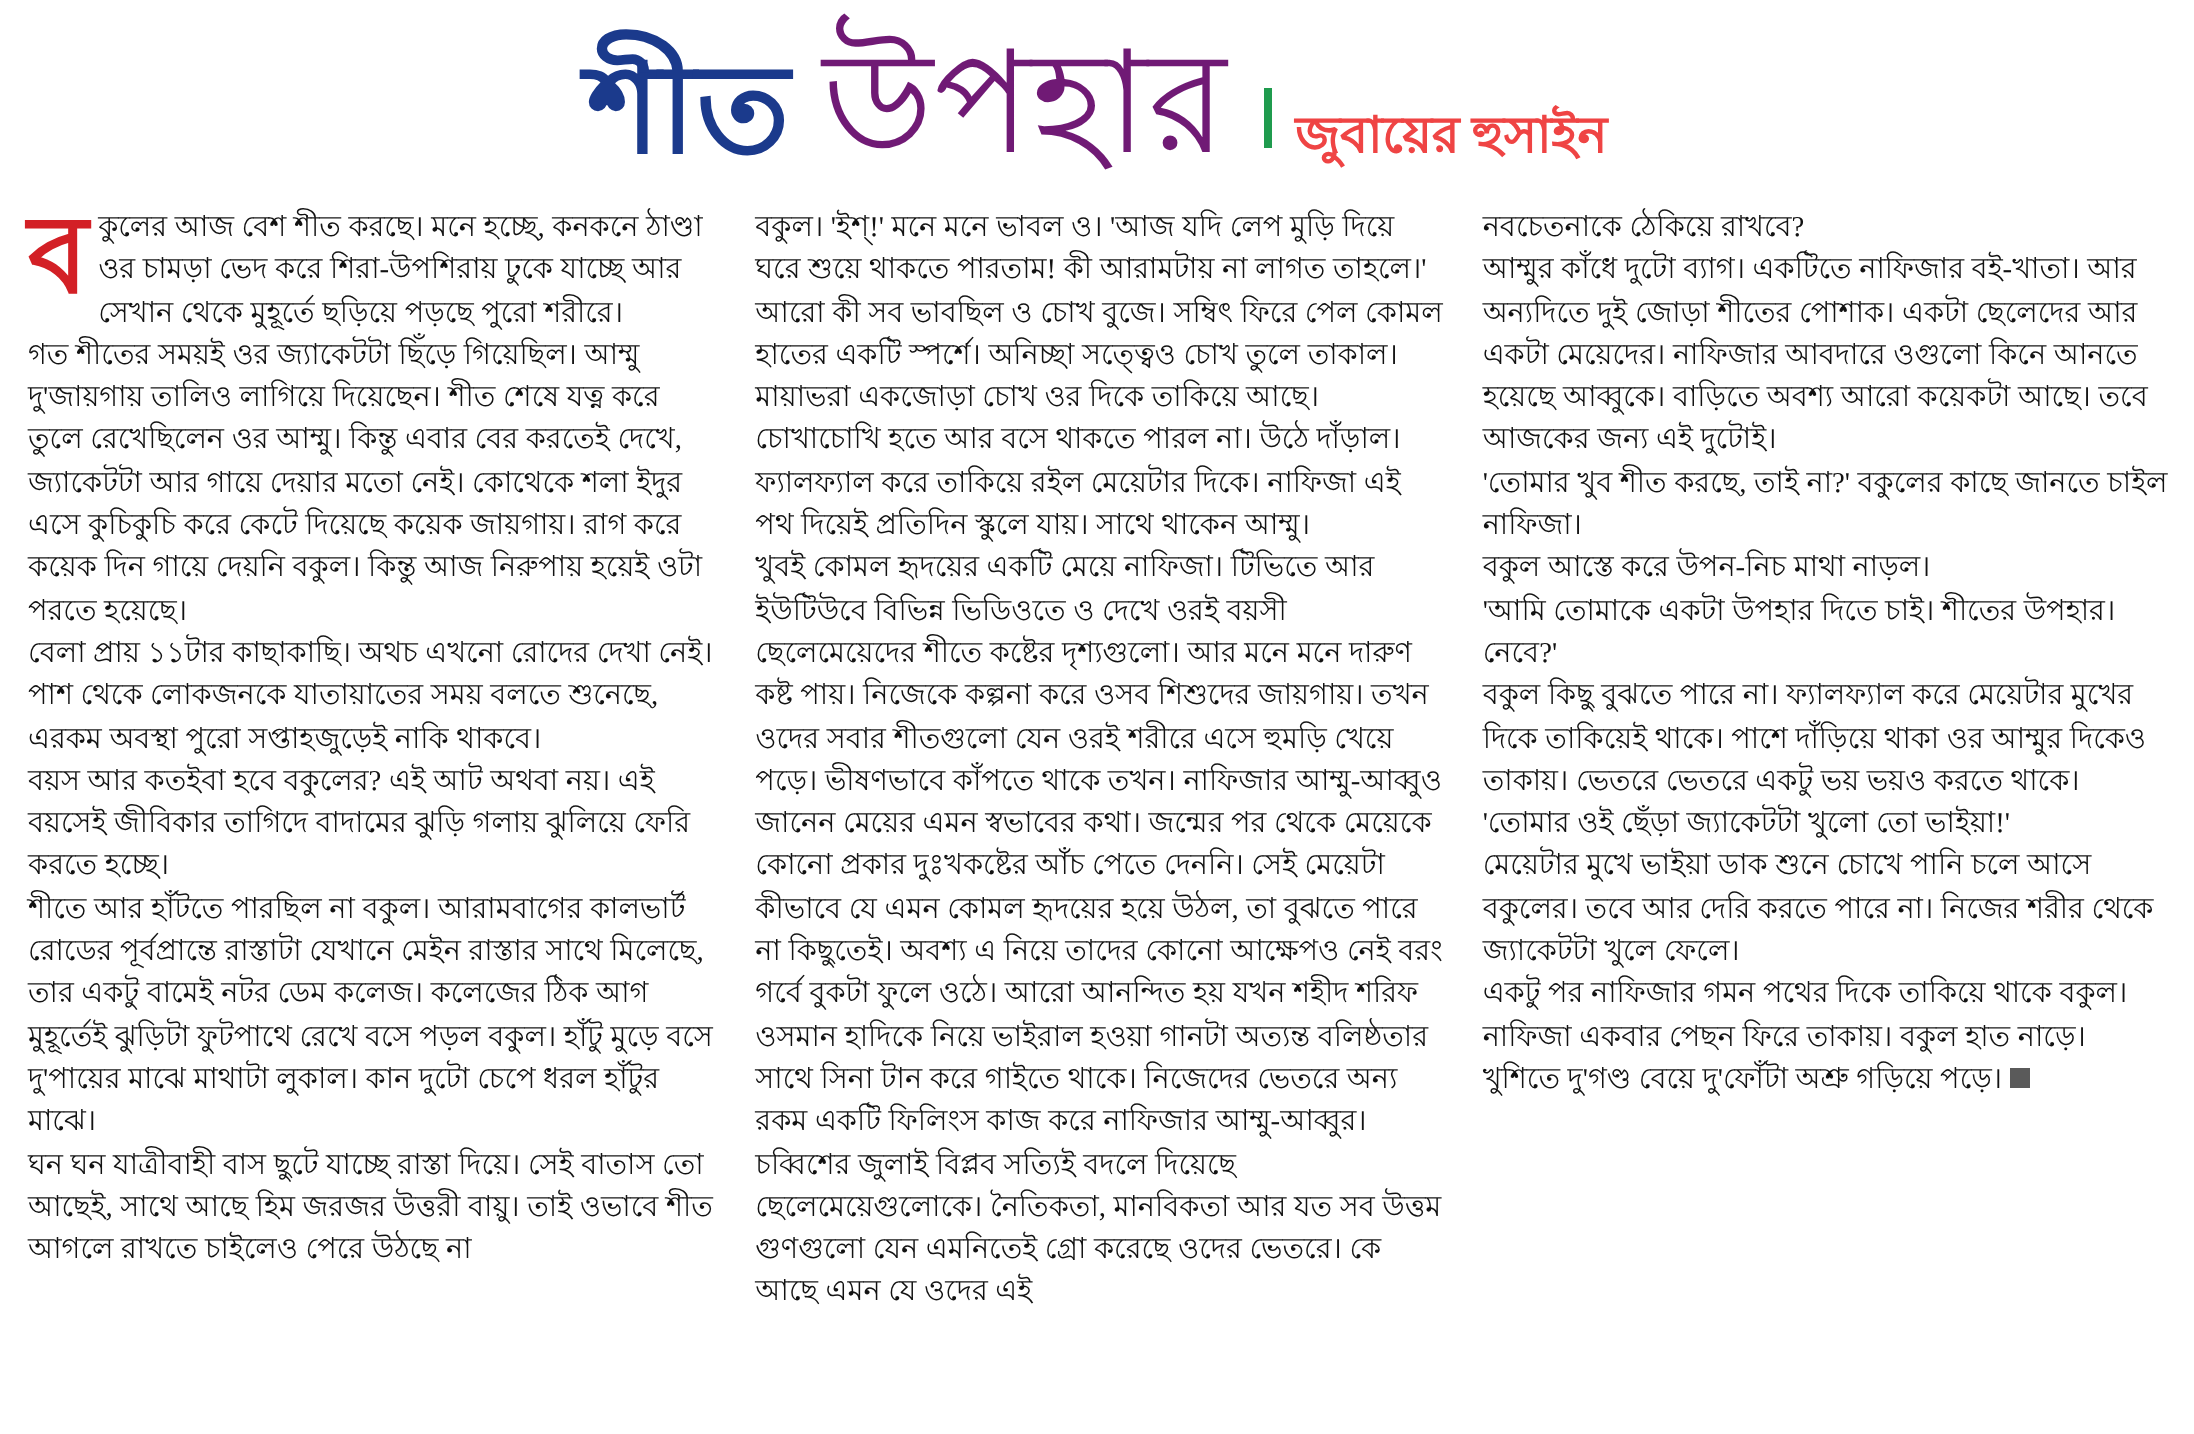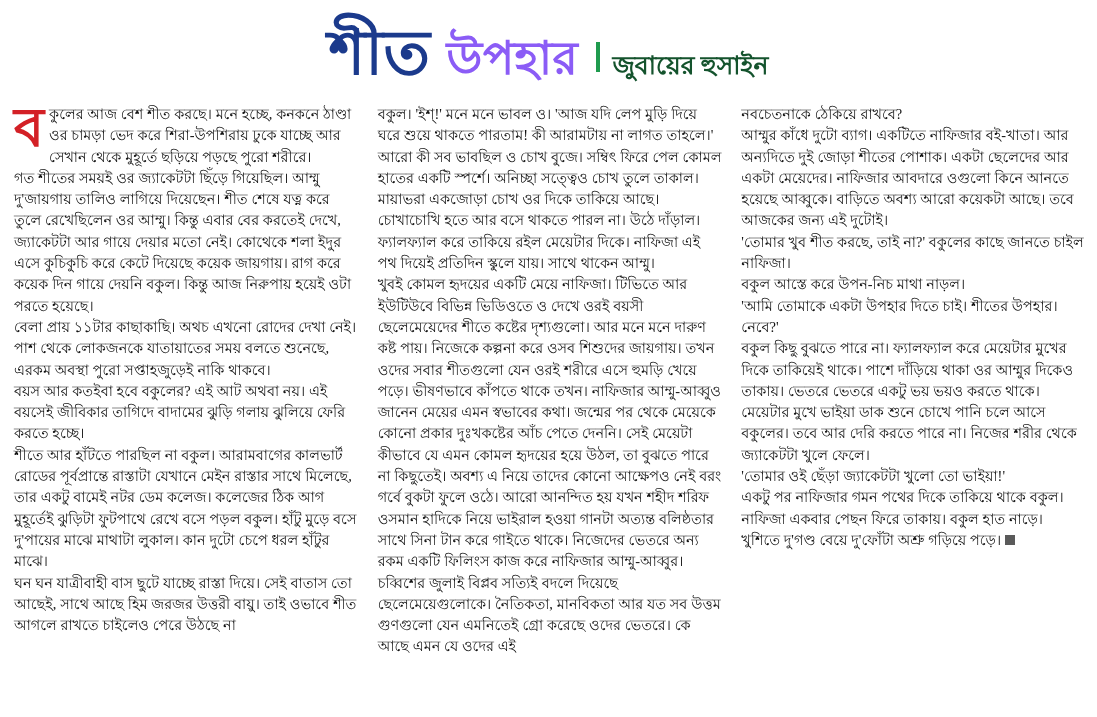--- a/index.html
+++ b/index.html
@@ -36,41 +36,41 @@
   .title-part-1 {
     font-family: "Liberation Serif", "DejaVu Serif", serif;
     font-size: 62px;
     font-weight: 700;
     color: #1b3a8c;
     letter-spacing: 0.5px;
     line-height: 1;
   }
   .title-part-2 {
     font-family: "Liberation Serif", "DejaVu Serif", serif;
-    font-size: 46px;
-    font-weight: 700;
-    color: #8b5cf6;
+    font-size: 71px;
+    font-weight: 400;
+    color: #701a75;
     letter-spacing: 0.5px;
     line-height: 1;
     margin-left: 16px;
   }
   .byline-divider {
     display: inline-block;
     width: 4px;
     height: 30px;
     background: #1f9b4e;
     margin: 0 12px 0 18px;
     position: relative;
     top: -2px;
   }
   .byline-name {
     font-family: "Liberation Serif", "DejaVu Serif", serif;
     font-size: 25px;
     font-weight: 700;
-    color: #14532d;
+    color: #ef4444;
     line-height: 1;
   }
 
   
   .article {
     position: absolute;
     top: 104px;
     left: 0;
     width: 1097px;
     height: 606px;
@@ -159,19 +159,19 @@
   </div>
 
   <div class="column col-3">
     <div class="col-text" id="col3-text">
         <p><span>নবচেতনাকে ঠেকিয়ে রাখবে?</span></p>
         <p><span>আম্মুর কাঁধে দুটো ব্যাগ। একটিতে নাফিজার বই-খাতা। আর অন্যদিতে দুই জোড়া শীতের পোশাক। একটা ছেলেদের আর একটা মেয়েদের। নাফিজার আবদারে ওগুলো কিনে আনতে হয়েছে আব্বুকে। বাড়িতে অবশ্য আরো কয়েকটা আছে। তবে আজকের জন্য এই দুটোই।</span></p>
         <p><span>'তোমার খুব শীত করছে, তাই না?' বকুলের কাছে জানতে চাইল নাফিজা।</span></p>
         <p><span> বকুল আস্তে করে উপন-নিচ মাথা নাড়ল।</span></p>
         <p><span>'আমি তোমাকে একটা উপহার দিতে চাই। শীতের উপহার। নেবে?'</span></p>
         <p><span>বকুল কিছু বুঝতে পারে না। ফ্যালফ্যাল করে মেয়েটার মুখের দিকে তাকিয়েই থাকে। পাশে দাঁড়িয়ে থাকা ওর আম্মুর দিকেও তাকায়। ভেতরে ভেতরে একটু ভয় ভয়ও করতে থাকে।</span></p>
+        <p><span>'তোমার ওই ছেঁড়া জ্যাকেটটা খুলো তো ভাইয়া!'</span></p>
         <p><span>মেয়েটার মুখে ভাইয়া ডাক শুনে চোখে পানি চলে আসে বকুলের। তবে আর দেরি করতে পারে না। নিজের শরীর থেকে জ্যাকেটটা খুলে ফেলে।</span></p>
-        <p><span>'তোমার ওই ছেঁড়া জ্যাকেটটা খুলো তো ভাইয়া!'</span></p>
         <p><span>একটু পর নাফিজার গমন পথের দিকে তাকিয়ে থাকে বকুল। নাফিজা একবার পেছন ফিরে তাকায়। বকুল হাত নাড়ে। খুশিতে দু'গণ্ড বেয়ে দু'ফোঁটা অশ্রু গড়িয়ে পড়ে।</span><span class="end-marker" style="background: rgb(90, 90, 90);"></span></p>
       </div>
   </div>
 
 </div>
 
 </body></html>

